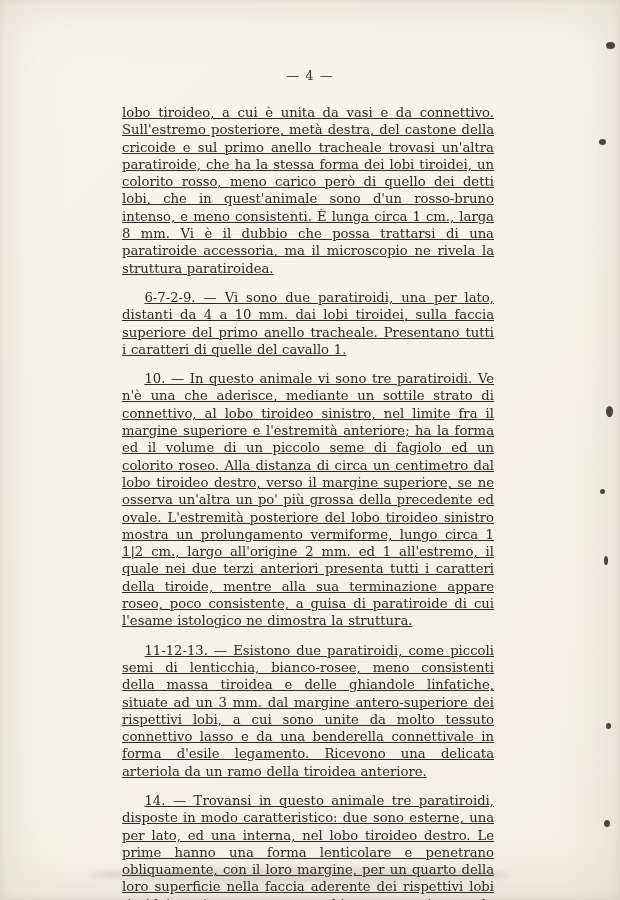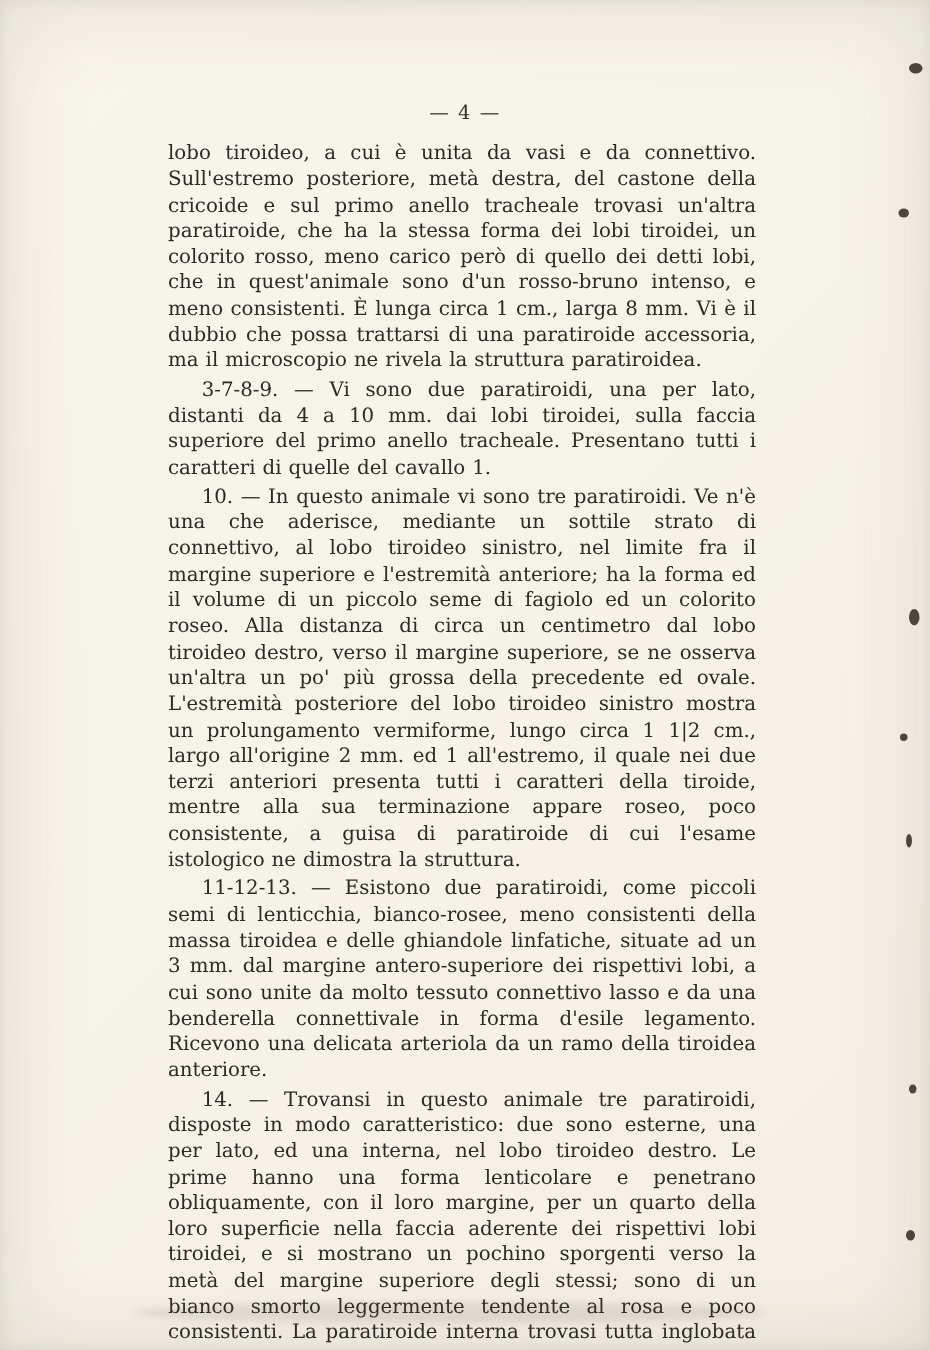--- a/index.html
+++ b/index.html
@@ -33,22 +33,23 @@
     position: absolute;
     top: 92px;
     left: 110px;
     width: 396px;
     font-size: 13.2px;
     line-height: 17.3px;
     text-align: justify;
     text-justify: inter-word;
   }
   .para {
-    margin: 2px;
+    margin: 12px;
     word-spacing: 0.5px;
+    text-decoration: underline;
   }
   .para.indent {
     text-indent: 1.7em;
   }
   .ink-mark {
     position: absolute;
     background: #2e2a22;
     border-radius: 50%;
     opacity: 0.85;
   }
@@ -61,21 +62,21 @@
 </style>
 </head>
 <body>
 
 <div class="page">
   <div class="page-number">— 4 —</div>
 
   <div class="text-block">
 
   <p class="para">lobo tiroideo, a cui è unita da vasi e da connettivo. Sull'estremo posteriore, metà destra, del castone della cricoide e sul primo anello tracheale trovasi un'altra paratiroide, che ha la stessa forma dei lobi tiroidei, un colorito rosso, meno carico però di quello dei detti lobi, che in quest'animale sono d'un rosso-bruno intenso, e meno consistenti. È lunga circa 1 cm., larga 8 mm. Vi è il dubbio che possa trattarsi di una paratiroide accessoria, ma il microscopio ne rivela la struttura paratiroidea.</p>
-      <p class="para indent">3-7-8-9. — Vi sono due paratiroidi, una per lato, distanti da 4 a 10 mm. dai lobi tiroidei, sulla faccia superiore del primo anello tracheale. Presentano tutti i caratteri di quelle del cavallo 1.</p>
+      <p class="para indent">6-7-2-9. — Vi sono due paratiroidi, una per lato, distanti da 4 a 10 mm. dai lobi tiroidei, sulla faccia superiore del primo anello tracheale. Presentano tutti i caratteri di quelle del cavallo 1.</p>
       <p class="para indent">10. — In questo animale vi sono tre paratiroidi. Ve n'è una che aderisce, mediante un sottile strato di connettivo, al lobo tiroideo sinistro, nel limite fra il margine superiore e l'estremità anteriore; ha la forma ed il volume di un piccolo seme di fagiolo ed un colorito roseo. Alla distanza di circa un centimetro dal lobo tiroideo destro, verso il margine superiore, se ne osserva un'altra un po' più grossa della precedente ed ovale. L'estremità posteriore del lobo tiroideo sinistro mostra un prolungamento vermiforme, lungo circa 1 1|2 cm., largo all'origine 2 mm. ed 1 all'estremo, il quale nei due terzi anteriori presenta tutti i caratteri della tiroide, mentre alla sua terminazione appare roseo, poco consistente, a guisa di paratiroide di cui l'esame istologico ne dimostra la struttura.</p>
       <p class="para indent">11-12-13. — Esistono due paratiroidi, come piccoli semi di lenticchia, bianco-rosee, meno consistenti della massa tiroidea e delle ghiandole linfatiche, situate ad un 3 mm. dal margine antero-superiore dei rispettivi lobi, a cui sono unite da molto tessuto connettivo lasso e da una benderella connettivale in forma d'esile legamento. Ricevono una delicata arteriola da un ramo della tiroidea anteriore.</p>
       <p class="para indent">14. — Trovansi in questo animale tre paratiroidi, disposte in modo caratteristico: due sono esterne, una per lato, ed una interna, nel lobo tiroideo destro. Le prime hanno una forma lenticolare e penetrano obliquamente, con il loro margine, per un quarto della loro superficie nella faccia aderente dei rispettivi lobi tiroidei, e si mostrano un pochino sporgenti verso la metà del margine superiore degli stessi; sono di un bianco smorto leggermente tendente al rosa e poco consistenti. La paratiroide interna trovasi tutta inglobata nel lobo tiroideo destro, verso il terzo anteriore di esso, ha forma sferica, colorito roseo, cede facilmente alla pressione. Tagliato il lobo tiroideo, appare subito e non lascia alcun dubbio sulla sua natura, che viene confermata dall'esame microscopico.</p>
     </div>
 
   <div id="artifacts">
       <div class="ink-mark" style="left: 606px; top: 42px; width: 9px; height: 7px;"></div>
       <div class="ink-mark" style="left: 599px; top: 139px; width: 7px; height: 6px;"></div>
       <div class="ink-mark" style="left: 606px; top: 406px; width: 7px; height: 11px;"></div>
       <div class="ink-mark" style="left: 600px; top: 489px; width: 5px; height: 5px;"></div>

